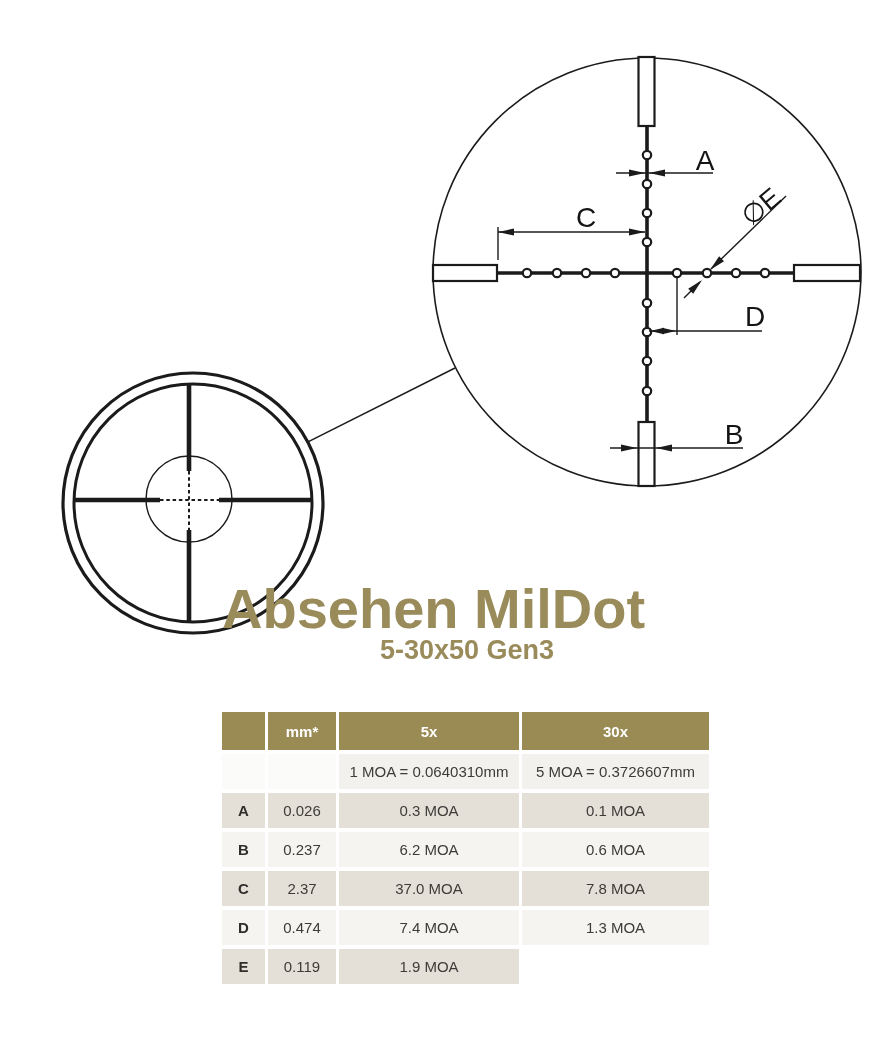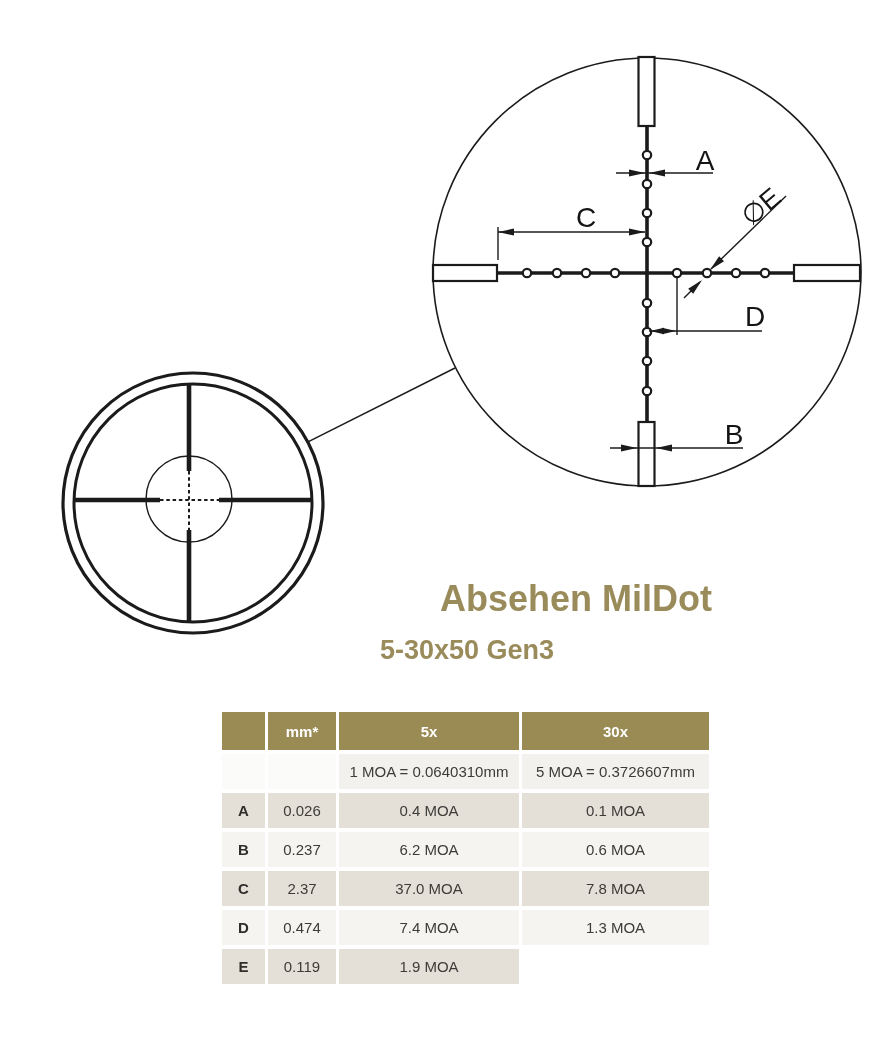--- a/index.html
+++ b/index.html
@@ -1,20 +1,20 @@
 <!DOCTYPE html>
 <html><head>
 <meta charset="utf-8">
 <style>
   html,body{margin:0;padding:0;background:#ffffff;}
   .page{position:relative;width:889px;height:1046px;background:#fff;overflow:hidden;
         font-family:"Liberation Sans",sans-serif;}
   .diagram-svg{position:absolute;left:0;top:0;}
-  .title{position:absolute;left:222px;top:581px;width:490px;text-align:right;
-         font-size:36px;font-weight:bold;color:#9a8b5b;line-height:1.0;letter-spacing:0px;}
+  .title{position:absolute;left:222px;top:581px;width:490px;text-align:left;
+         font-size:56px;font-weight:bold;color:#9a8b5b;line-height:1.0;letter-spacing:0px;}
   .subtitle{position:absolute;left:222px;top:637px;width:490px;text-align:center;
          font-size:27px;font-weight:bold;color:#9a8b5b;line-height:1.0;}
   .tbl{position:absolute;left:222px;top:712px;width:465px;display:grid;
        grid-template-columns:43px 68px 180px 187px;
        grid-template-rows:38px 35px 35px 35px 35px 35px 35px;
        column-gap:3px;row-gap:4px;font-size:15px;color:#3d3c39;}
   .c{display:flex;align-items:center;justify-content:center;}
   .h{background:#9a8b55;color:#ffffff;font-weight:bold;font-size:15px;}
   .mw{background:#fbfbf9;}
   .mf{background:#f3f1ed;}
@@ -132,21 +132,21 @@
     <div class="c h">5x</div>
     <div class="c h">30x</div>
 
     <div class="c mw"></div>
     <div class="c mw"></div>
     <div class="c mf">1 MOA = 0.0640310mm</div>
     <div class="c mf">5 MOA = 0.3726607mm</div>
 
     <div class="c r0 lbl">A</div>
     <div class="c r0">0.026</div>
-    <div class="c r0">0.4 MOA</div>
+    <div class="c r0">0.3 MOA</div>
     <div class="c r0">0.1 MOA</div>
 
     <div class="c r1 lbl">B</div>
     <div class="c r1">0.237</div>
     <div class="c r1">6.2 MOA</div>
     <div class="c r1">0.6 MOA</div>
 
     <div class="c r0 lbl">C</div>
     <div class="c r0">2.37</div>
     <div class="c r0">37.0 MOA</div>

